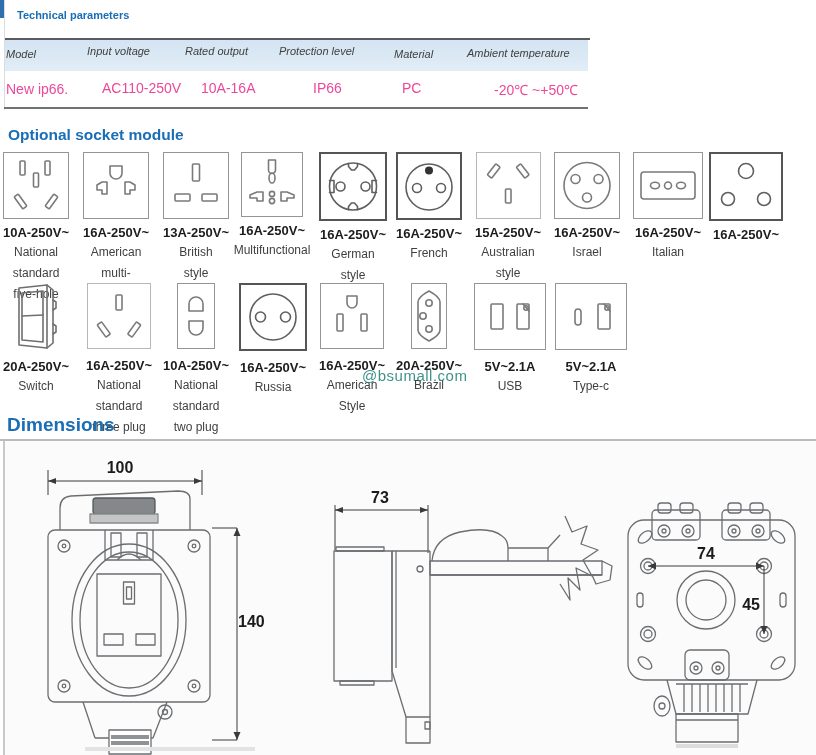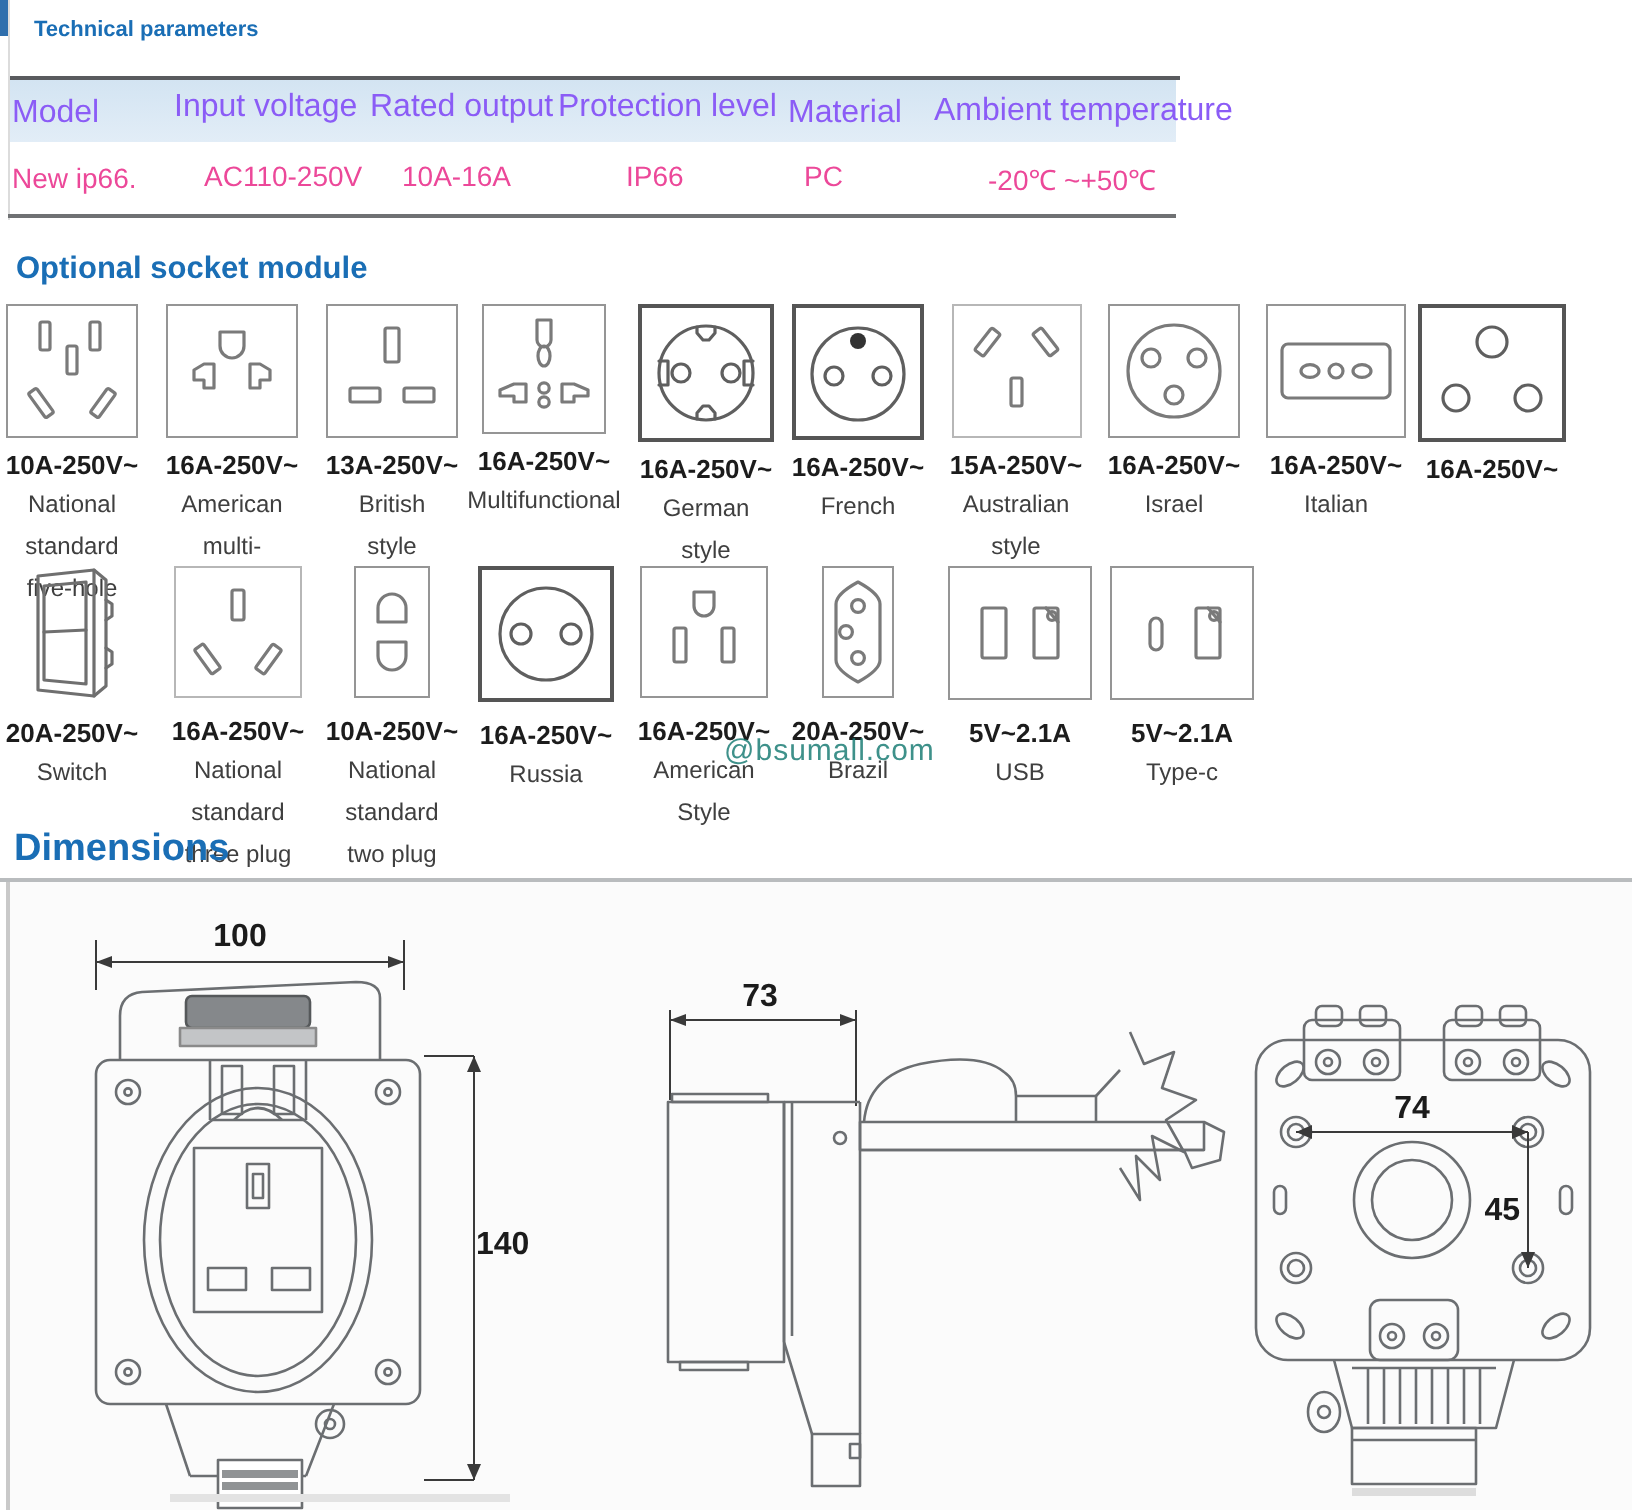--- a/index.html
+++ b/index.html
@@ -4,21 +4,21 @@
 <style>
   html,body{margin:0;padding:0;background:#fff;}
   #screen{position:relative;width:816px;height:755px;background:#fff;overflow:hidden;
           font-family:"Liberation Sans",sans-serif;color:#2c2c2c;}
   .abs{position:absolute;}
   .sec-title{color:#1a6eb5;font-weight:600;}
   
   .tbl-topline{height:2px;background:#595b5e;}
   .tbl-botline{height:2px;background:#6f7173;}
   .tbl-band{height:31px;background:linear-gradient(#d3e4f2,#e2edf7);}
-  .th{font-size:16px;color:#8b5cf6;white-space:nowrap;}
+  .th{font-size:11px;color:#404040;white-space:nowrap;font-style:italic;}
   .td{font-size:14px;color:#ec4899;white-space:nowrap;}
   
   .cell{position:absolute;text-align:center;}
   .sbox{margin:0 auto;background:#fff;border:1px solid #959595;box-sizing:content-box;
         display:flex;align-items:center;justify-content:center;}
   .bd-dark{border:2px solid #555;}
   .bd-light{border:1px solid #b7b7b7;}
   .rating{font-size:13px;font-weight:700;color:#1c1c1c;margin-top:6px;white-space:nowrap;}
   .desc{font-size:12px;color:#3f3f3f;line-height:21px;margin-top:2px;white-space:pre;}
   .r2 .rating{margin-top:9px;}

